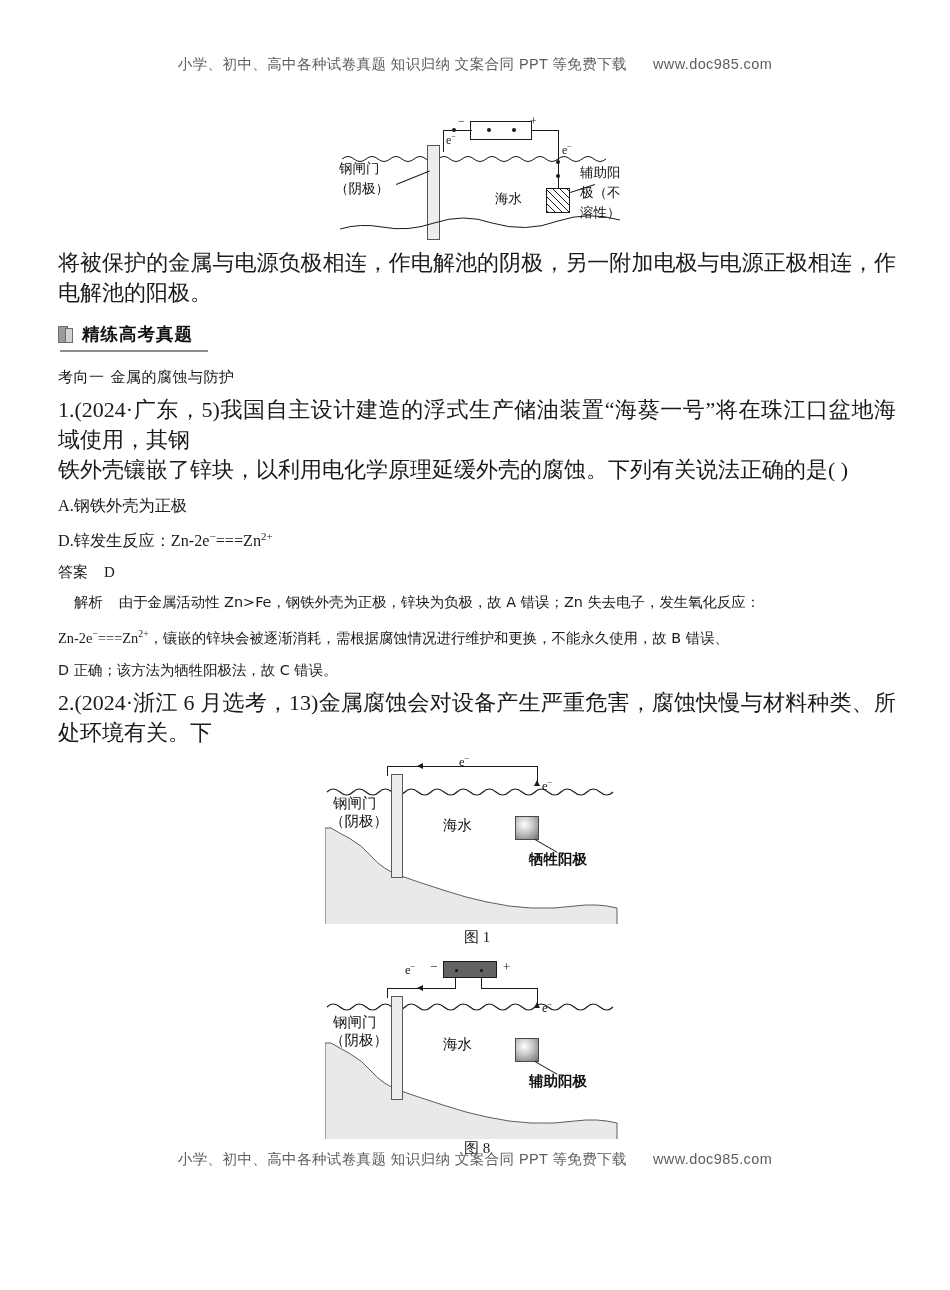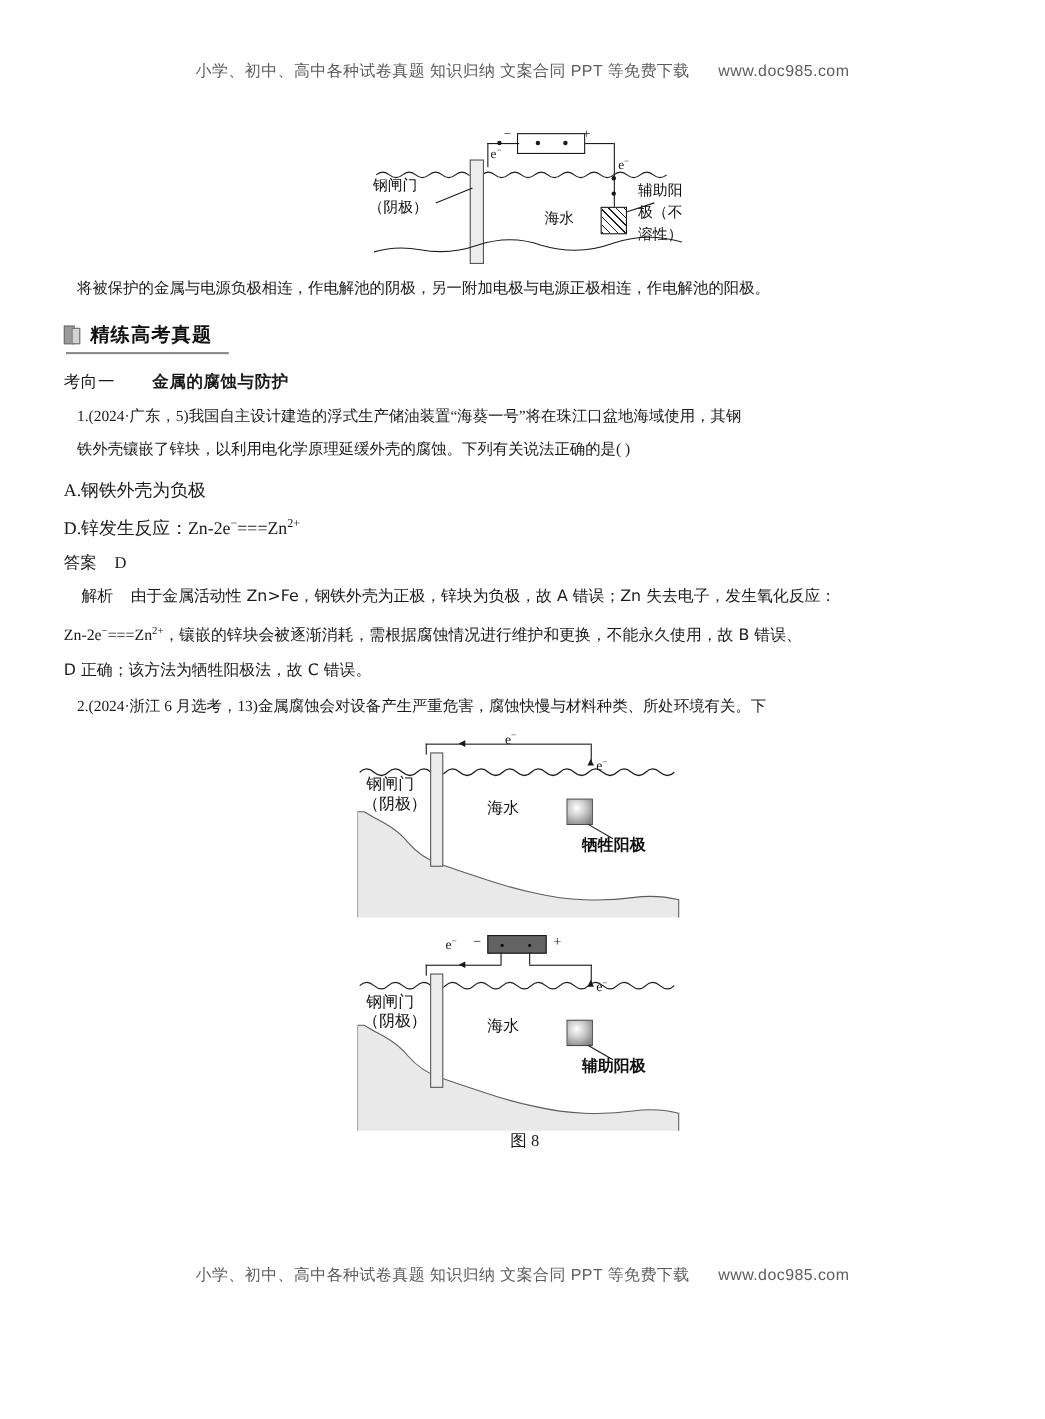--- a/index.html
+++ b/index.html
@@ -42,22 +42,22 @@
   .wm-bottom { top: 1150px; }
 
   
   .content {
     position: absolute;
     left: 58px;
     top: 100px;
     width: 838px;
   }
   p.para {
-    margin: 0 0 6px 12px;
-    font-size: 14px;
+    margin: 0 0 6px 0;
+    font-size: 22px;
     line-height: 30px;
     text-align: justify;
     text-justify: inter-ideograph;
   }
   .opt {
     margin: 0;
     font-size: 16.2px;
     line-height: 30px;
   }
 
@@ -102,21 +102,21 @@
     margin: 3px 0 16px 2px;
   }
 
   
   .kaoxiang {
     font-family: "DejaVu Sans", "Liberation Sans", sans-serif;
     font-size: 15px;
     margin: 0 0 8px 0;
     letter-spacing: .5px;
   }
-  .kaoxiang .kx-name { margin-left: 34px; font-weight: bold; }
+  .kaoxiang .kx-name { margin-left: 6px; }
 
   
   .answer-line {
     font-family: "DejaVu Sans", "Liberation Sans", sans-serif;
     font-size: 15px;
     margin: 2px 0 2px 0;
     line-height: 28px;
   }
   .answer-line .val { margin-left: 16px; font-family: "Liberation Serif", serif; }
   .analysis {
@@ -303,21 +303,21 @@
     </div>
     <div class="section-rule"></div>
 
     <div class="kaoxiang">
       <span>考向一</span><span class="kx-name">金属的腐蚀与防护</span>
     </div>
 
     <p class="para" style="margin-bottom:0;">1.(2024·广东，5)我国自主设计建造的浮式生产储油装置“海葵一号”将在珠江口盆地海域使用，其钢</p>
     <p class="para">铁外壳镶嵌了锌块，以利用电化学原理延缓外壳的腐蚀。下列有关说法正确的是(        )</p>
 
-    <p class="opt">A.钢铁外壳为负极</p>
+    <p class="opt">A.钢铁外壳为正极</p>
     <p class="opt"><span>D.锌发生反应：Zn-2e</span><sup>−</sup><span>===Zn</span><sup>2+</sup></p>
 
     <p class="answer-line"><span>答案</span><span class="val">D</span></p>
 
     <p class="analysis"><span class="lbl">解析</span><span>由于金属活动性 Zn&gt;Fe，钢铁外壳为正极，锌块为负极，故 A 错误；Zn 失去电子，发生氧化反应：</span></p>
     <p class="analysis"><span class="sf">Zn-2e</span><sup class="sf">−</sup><span class="sf">===Zn</span><sup class="sf">2+</sup><span>，镶嵌的锌块会被逐渐消耗，需根据腐蚀情况进行维护和更换，不能永久使用，故 B 错误、</span></p>
     <p class="analysis">D 正确；该方法为牺牲阳极法，故 C 错误。</p>
 
     <p class="para" style="margin-bottom:0;">2.(2024·浙江 6 月选考，13)金属腐蚀会对设备产生严重危害，腐蚀快慢与材料种类、所处环境有关。下</p>
 
@@ -343,20 +343,21 @@
 
       <div class="anode-block" style="left:198px; top:62px; width:24px; height:24px;"></div>
 
       <div class="leader" style="left:218px; top:85px; width:26px; transform:rotate(30deg);"></div>
 
       <div class="lbl" style="left:16px; top:40px;">钢闸门</div>
       <div class="lbl" style="left:13px; top:58px;">（阴极）</div>
       <div class="lbl" style="left:126px; top:62px;">海水</div>
       <div class="lbl" style="left:212px; top:96px; font-weight:bold;">牺牲阳极</div>
     </div>
+    <div class="fig-caption">图 1</div>
 
     <div class="bigfig" style="margin-top:8px; height:182px;">
 
       <div class="batt-filled" style="left:126px; top:6px; width:54px; height:17px;">
         <span class="tdot" style="left:11px; top:7px;"></span>
         <span class="tdot" style="left:36px; top:7px;"></span>
       </div>
       <div class="lbl" style="left:113px; top:2px; font-size:13px;">−</div>
       <div class="lbl" style="left:186px; top:2px; font-size:13px;">+</div>
       <div class="lbl" style="left:88px; top:2px; font-size:12.5px;"><span>e</span><sup>−</sup></div>

